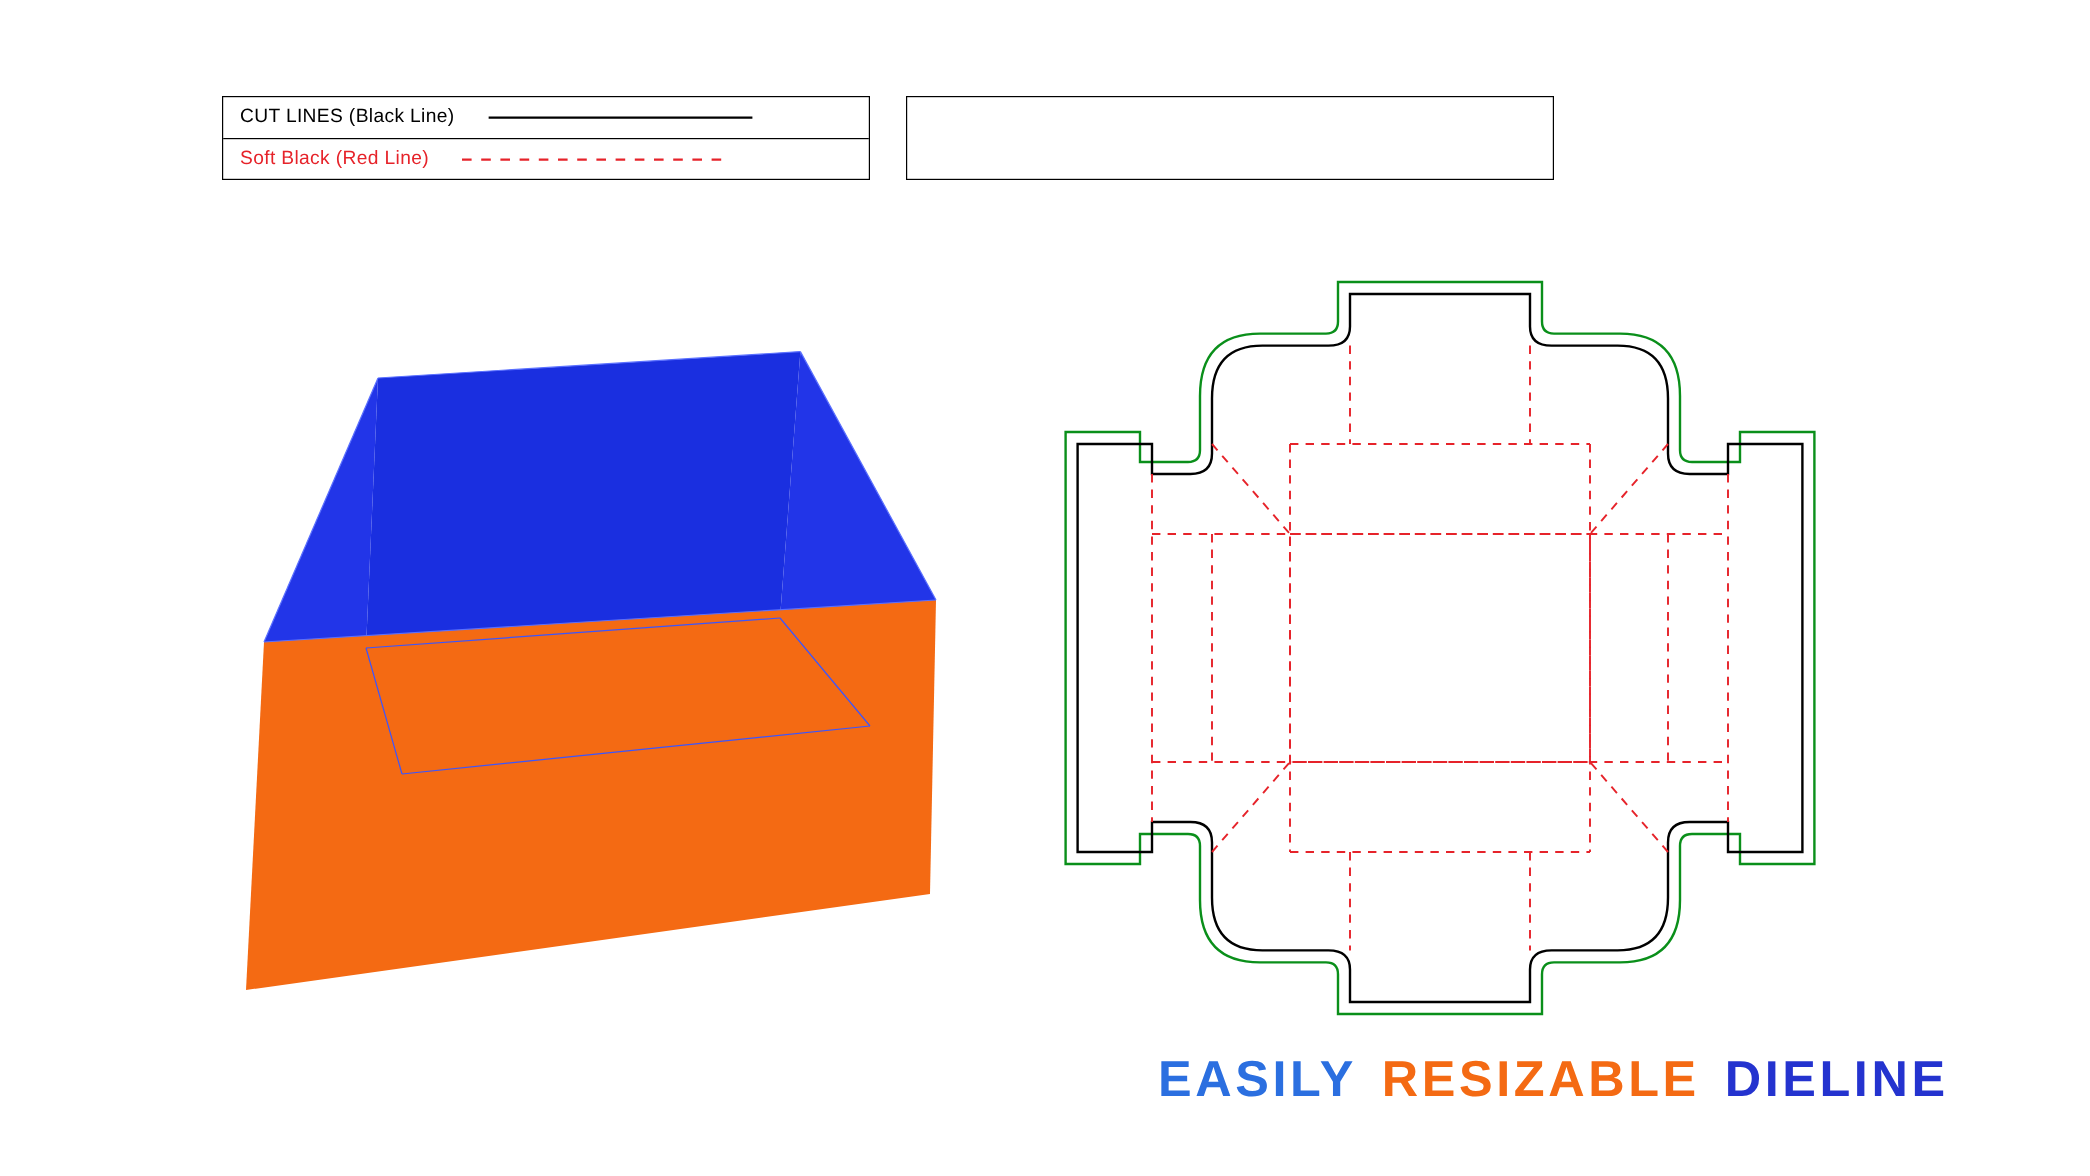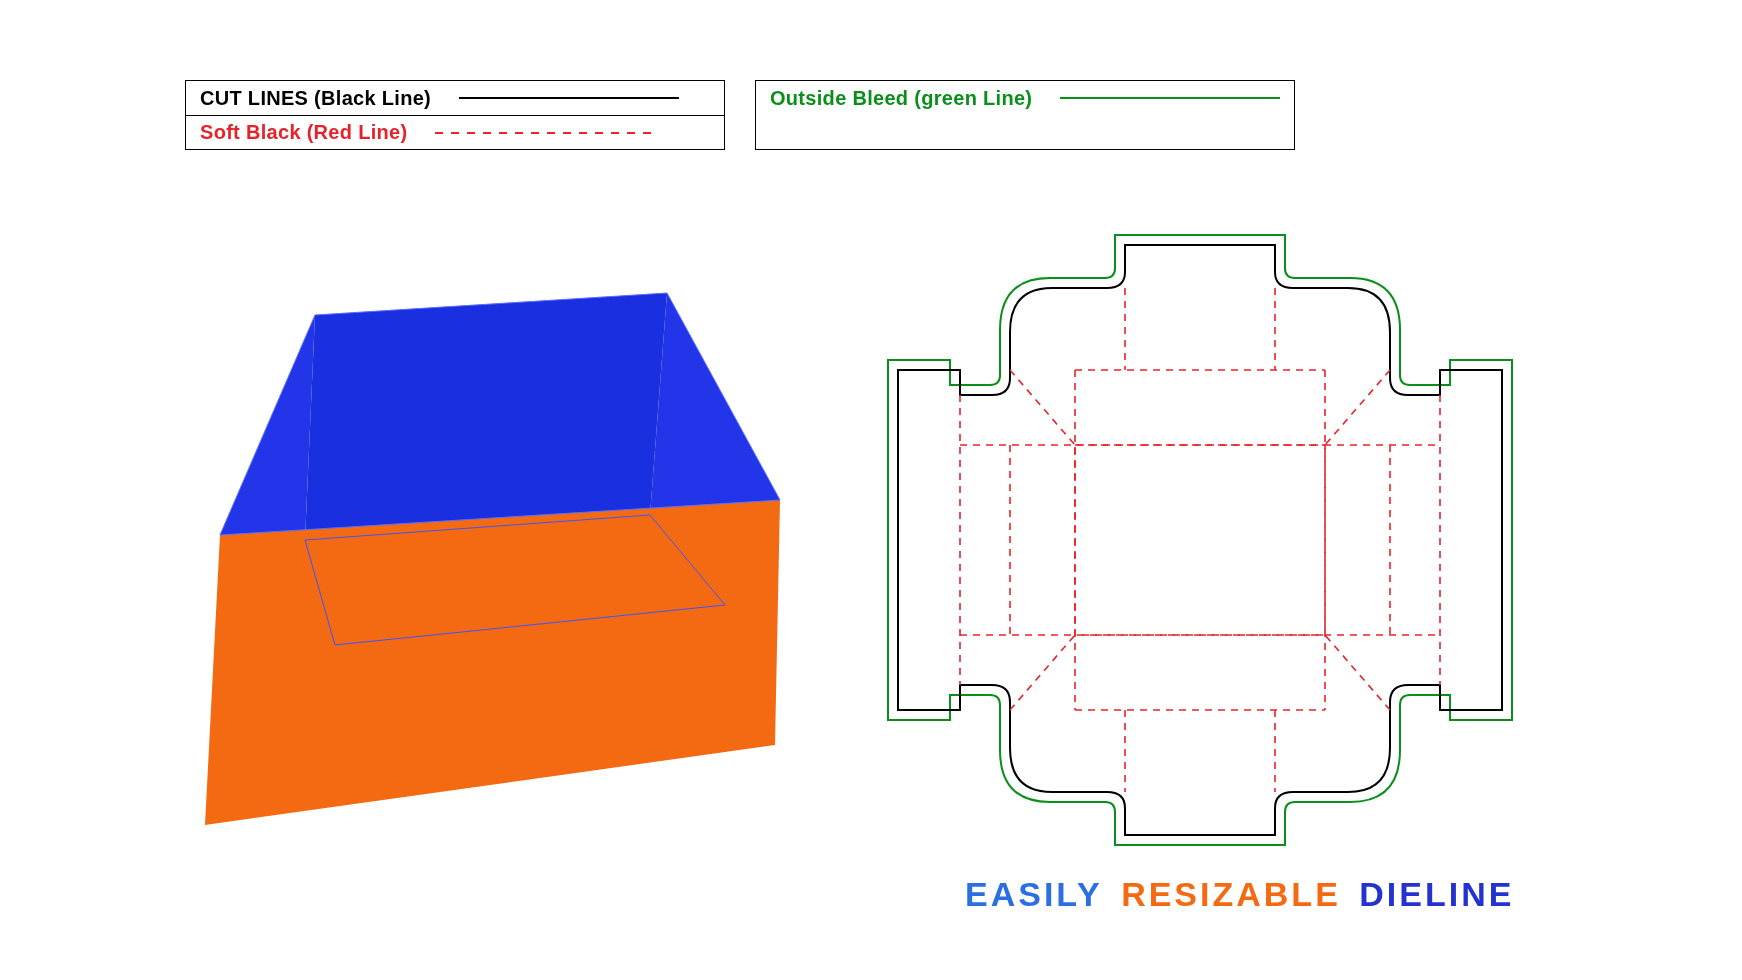--- a/index.html
+++ b/index.html
@@ -1,29 +1,29 @@
 <!DOCTYPE html>
 <html><head>
 <meta charset="utf-8">
 <style>
   *{box-sizing:border-box;margin:0;padding:0}
   body{width:1742px;height:980px;background:#fff;font-family:Arial,Helvetica,sans-serif;position:relative;overflow:hidden}
   .legend{position:absolute;top:80px;display:flex;gap:30px;left:185px}
   .legend-col{border:1.5px solid #000;width:540px}
   .legend-row{display:flex;align-items:center;height:34px;padding:0 14px}
   .legend-row+.legend-row{border-top:1.5px solid #000}
-  .legend-label{font-size:20px;font-weight:700;letter-spacing:.3px;flex:0 0 auto}
+  .legend-label{font-size:16px;font-weight:400;letter-spacing:.3px;flex:0 0 auto}
   .legend-sample{flex:1;margin-left:28px;height:100%;display:flex;align-items:center}
   .c-black{color:#000}
   .c-red{color:#e6232a}
   .c-blue{color:#2947d3}
   .c-green{color:#0a8f1a}
   .box3d{position:absolute;left:185px;top:285px}
   .dieline{position:absolute;left:880px;top:230px}
-  .tagline{position:absolute;left:965px;top:875px;font-size:34px;font-weight:700;letter-spacing:3px}
+  .tagline{position:absolute;left:965px;top:875px;font-size:42px;font-weight:700;letter-spacing:3px}
   .tagline span{margin-right:6px}
   .t1{color:#2b6fe0}
   .t2{color:#f46a13}
   .t3{color:#2433cf}
 </style>
 </head>
 <body>
 
 <div class="legend">
   <div class="legend-col">
@@ -38,28 +38,20 @@
     <div class="legend-row">
       <span class="legend-label c-red">Soft Black (Red Line)</span>
       <span class="legend-sample">
         <svg width="100%" height="10">
             <line x1="0" y1="5" x2="220" y2="5" stroke="#e6232a" stroke-width="1.8" stroke-dasharray="8 8"></line>
           </svg>
       </span>
     </div>
   </div>
   <div class="legend-col">
-    <div class="legend-row">
-      <span class="legend-label c-green">Outside Bleed (green Line)</span>
-      <span class="legend-sample">
-        <svg width="100%" height="10">
-            <line x1="0" y1="5" x2="220" y2="5" stroke="#0a8f1a" stroke-width="1.8"></line>
-          </svg>
-      </span>
-    </div>
   </div>
 </div>
 
 <div class="box3d">
 <svg width="620" height="550" viewBox="0 0 620 550">
 
   <polygon points="120,255 465,230 540,320 150,360" fill="#1420b5"></polygon>
 
   <polygon points="130,30 482,8 465,230 120,255" fill="#1a2fe0"></polygon>
 

